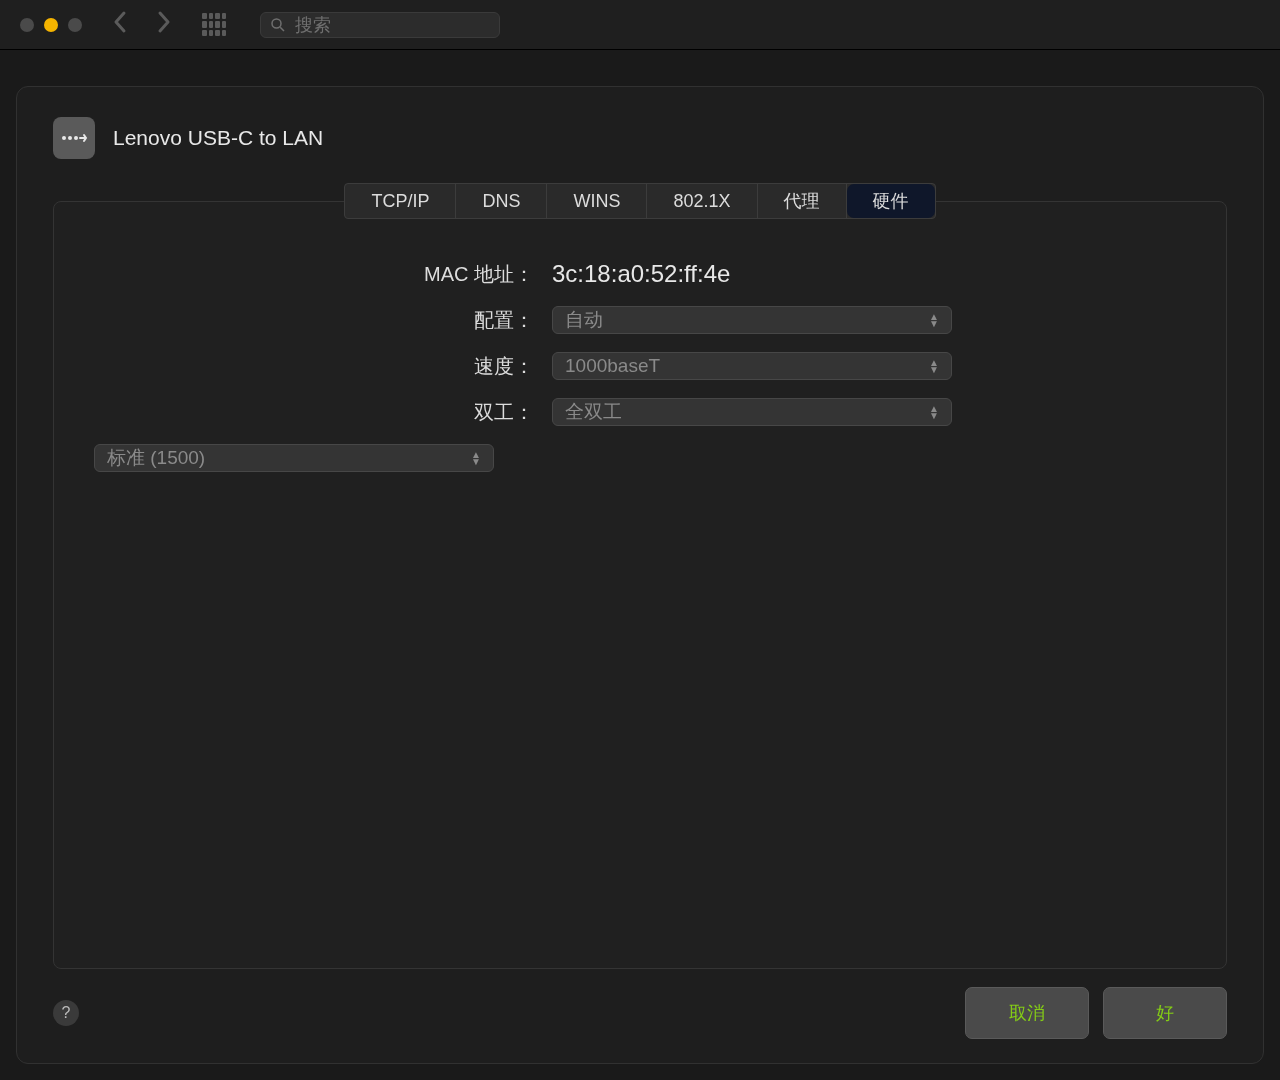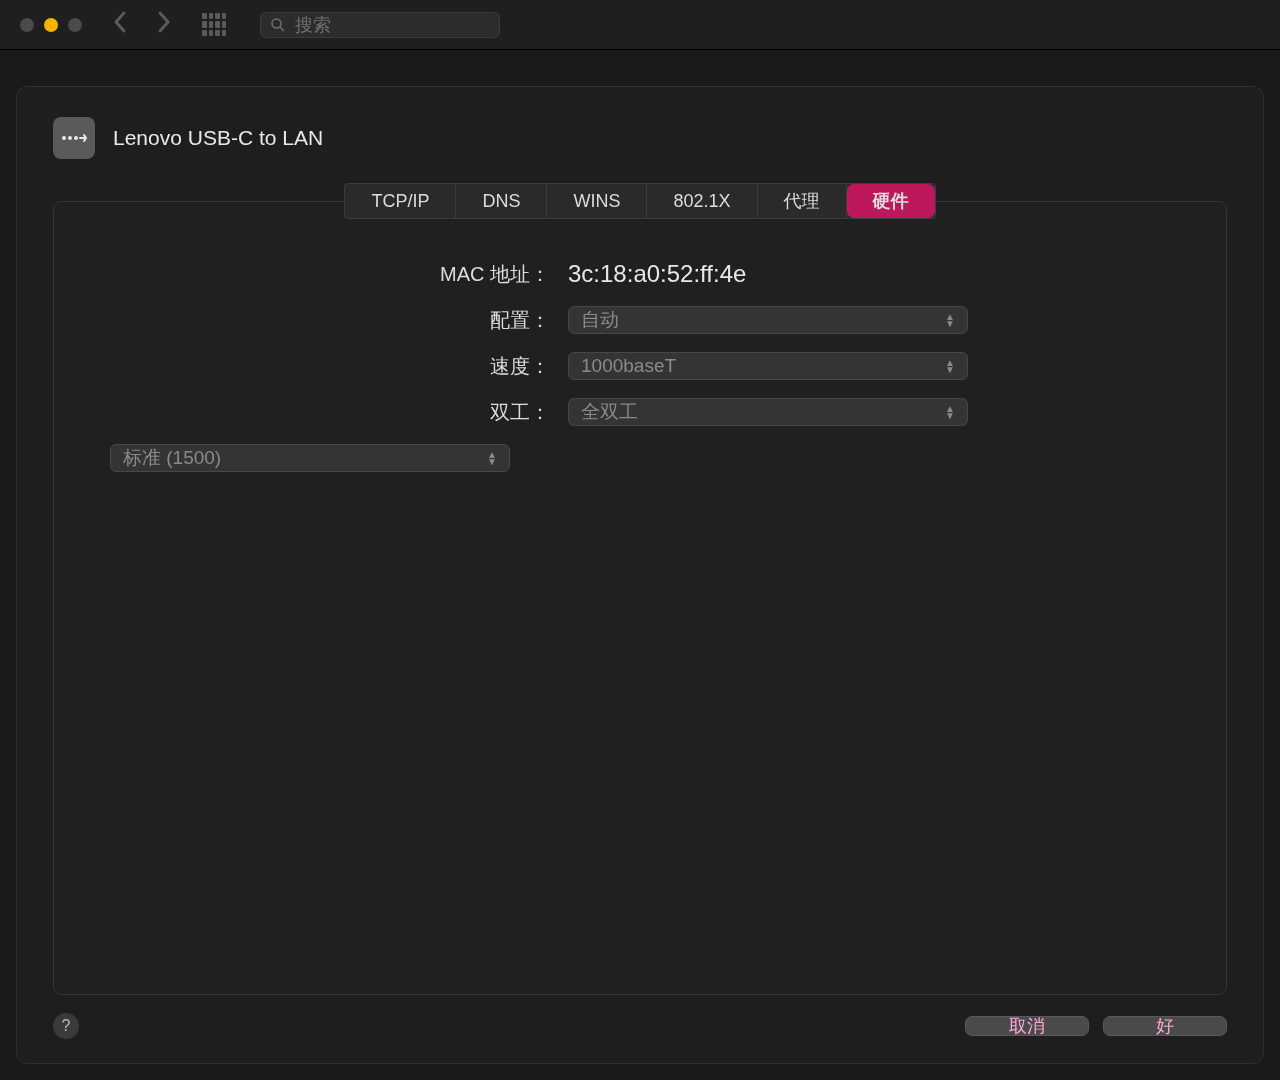--- a/index.html
+++ b/index.html
@@ -82,34 +82,32 @@
   }
   .tab {
     padding: 0 26px;
     font-size: 18px;
     color: #dcdcdc;
     display: flex; align-items: center;
     border-right: 1px solid #3c3c3c;
   }
   .tab:last-child { border-right: none; }
   .tab.active {
-    background: #be185d;
+    background: #0f172a;
     border-radius: 7px;
-    font-weight: bold;
   }
 
   
   .content-box {
     flex: 1;
     margin-top: -18px;
     padding-top: 58px;
     border: 1px solid #343434;
     border-radius: 8px;
     background: #202020;
-    padding-left: 16px;
   }
 
   .form { display: flex; flex-direction: column; gap: 18px; padding: 0 40px; }
   .form-row { display: flex; align-items: center; gap: 18px; }
   .form-label {
     width: 440px;
     text-align: right;
     font-size: 20px;
     color: #dcdcdc;
   }
@@ -140,25 +138,25 @@
   .help-btn {
     width: 26px; height: 26px;
     border-radius: 50%;
     background: #3a3a3a;
     color: #bcbcbc;
     display: flex; align-items: center; justify-content: center;
     font-size: 16px;
   }
   .spacer { flex: 1; }
   .btn {
-    min-width: 124px; height: 20px;
+    min-width: 124px; height: 52px;
     background: #4a4a4a;
     border: 1px solid #5a5a5a;
     border-radius: 7px;
-    color: #f9a8d4;
+    color: #84cc16;
     font-size: 18px;
     display: flex; align-items: center; justify-content: center;
   }
 </style>
 </head>
 <body>
 
 <div class="title-bar">
   <div class="traffic-lights">
     <div class="traffic-light"></div>

